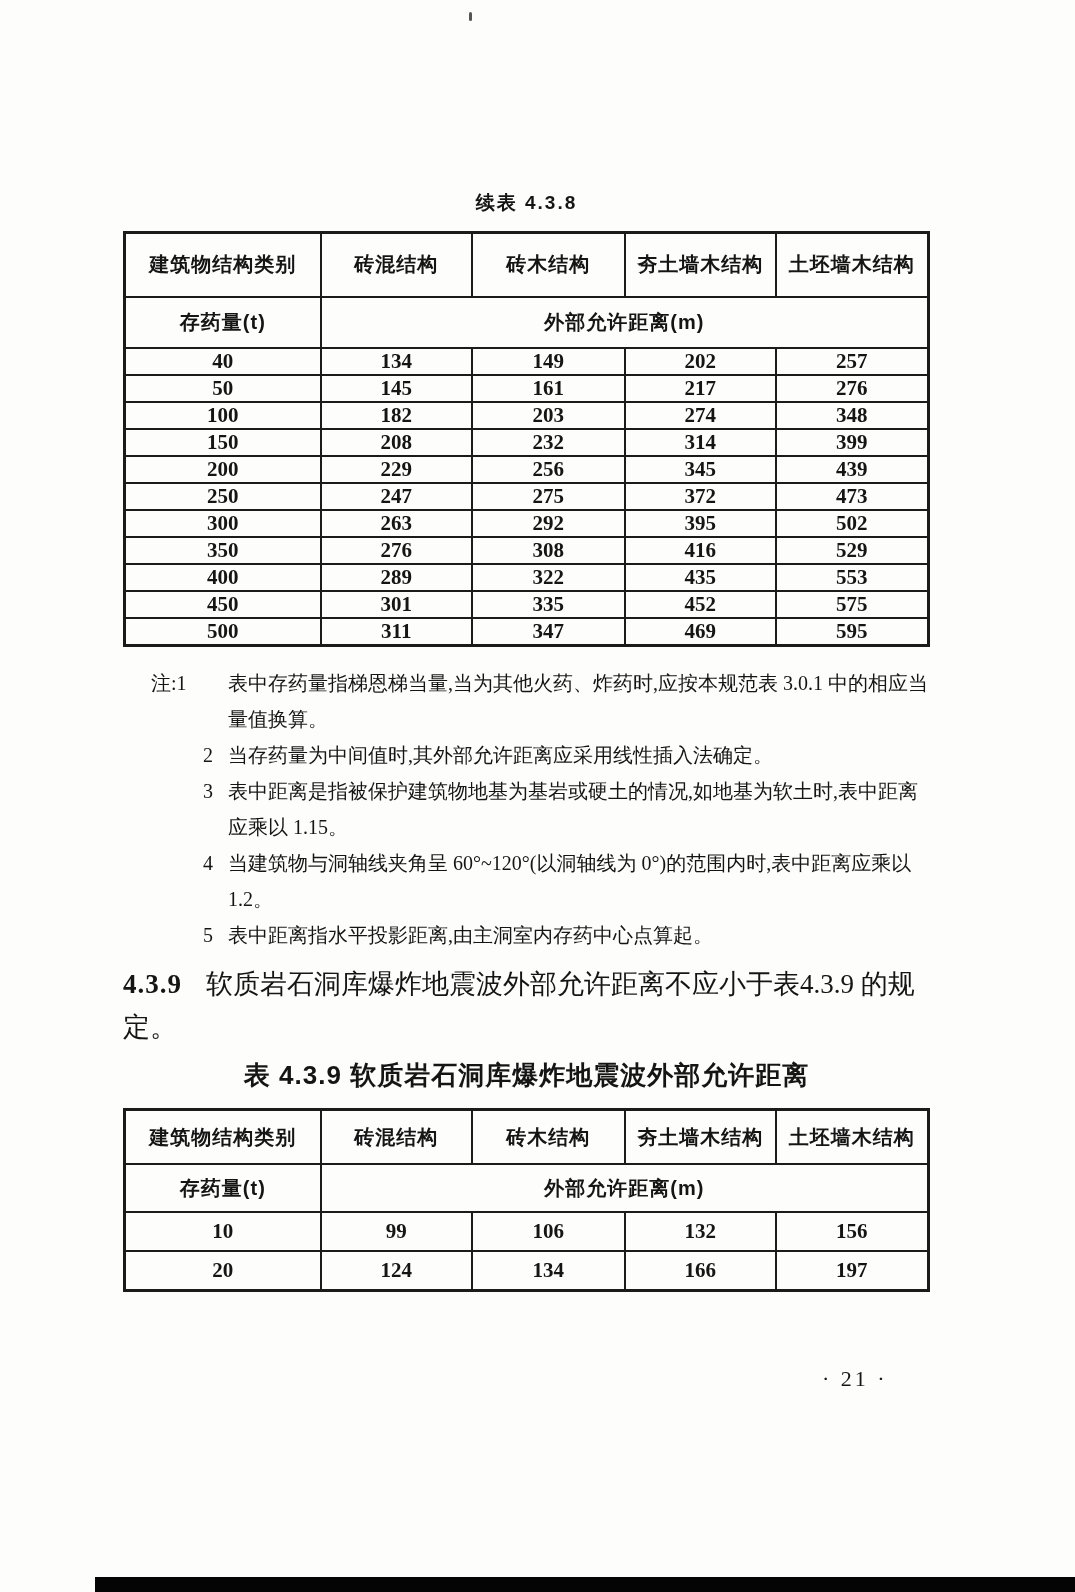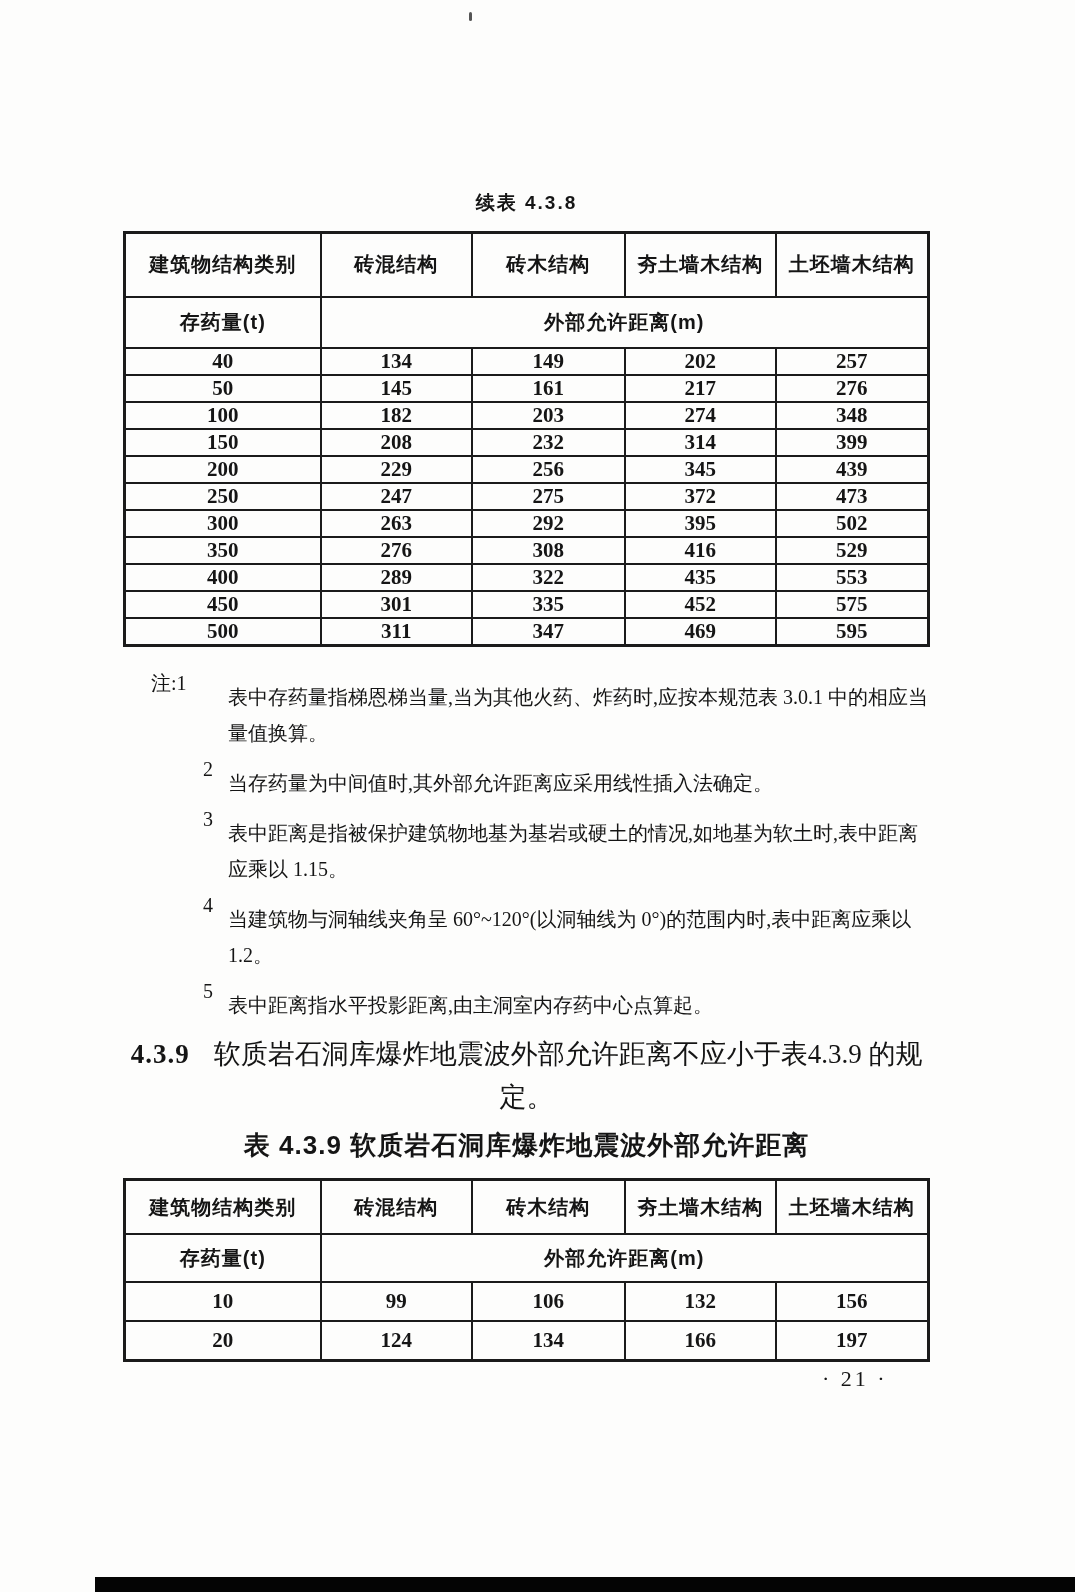--- a/index.html
+++ b/index.html
@@ -81,27 +81,26 @@
   }
   .note { display: flex; align-items: flex-start; }
   .note-label {
     flex: none;
     width: 62px;
     margin-right: 15px;
     text-align: right;
     white-space: nowrap;
   }
   .note:first-child .note-label { text-align: left; }
-  .note-text { flex: 1; margin-top: 14px; }
+  .note-text { flex: 1; }
 
   .section {
     margin: 10px 0 0 0;
     font-size: 27px;
     line-height: 1.62;
-    text-align: center;
   }
   .sec-num { font-weight: 700; margin-right: 24px; letter-spacing: 1px; }
 
   .t439-title {
     margin: 8px 0 0 0;
     text-align: center;
     font-size: 26px;
     font-weight: 700;
     letter-spacing: 1px;
     font-family: "Liberation Sans", "DejaVu Sans", sans-serif;

